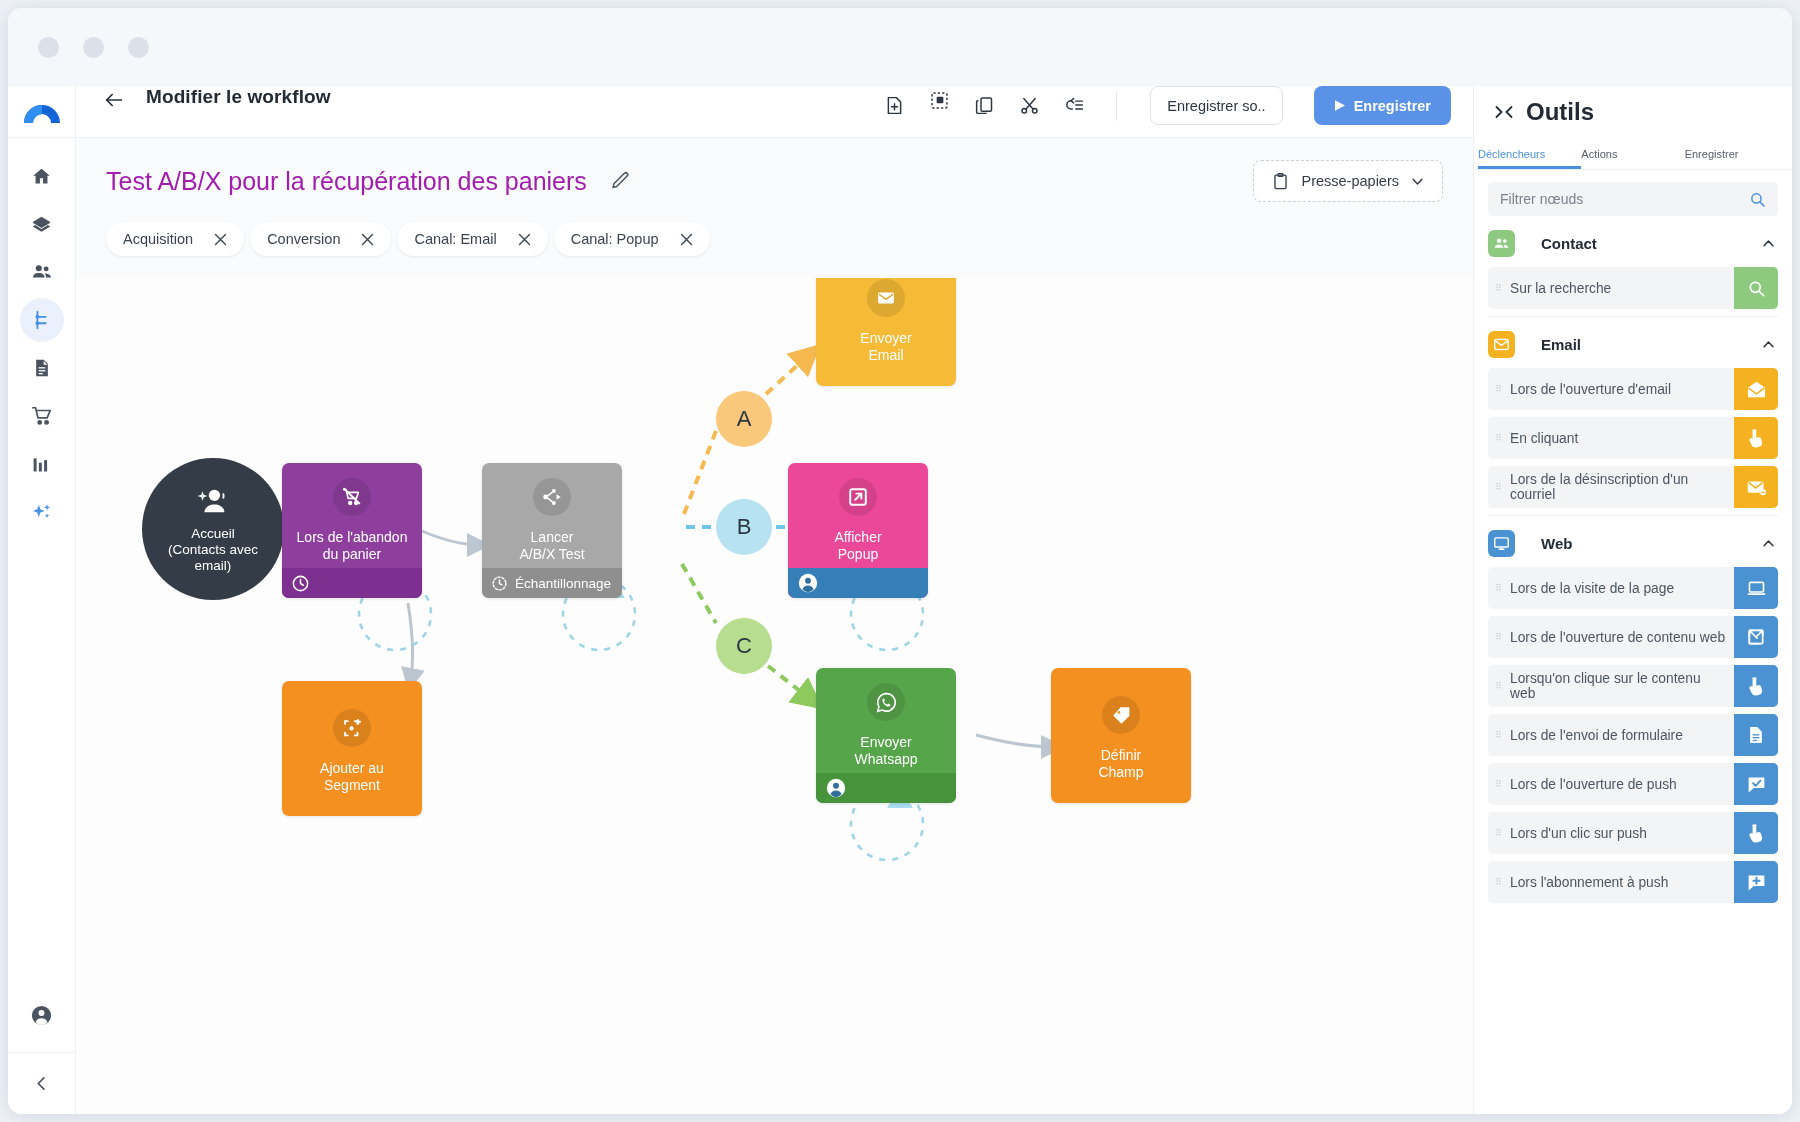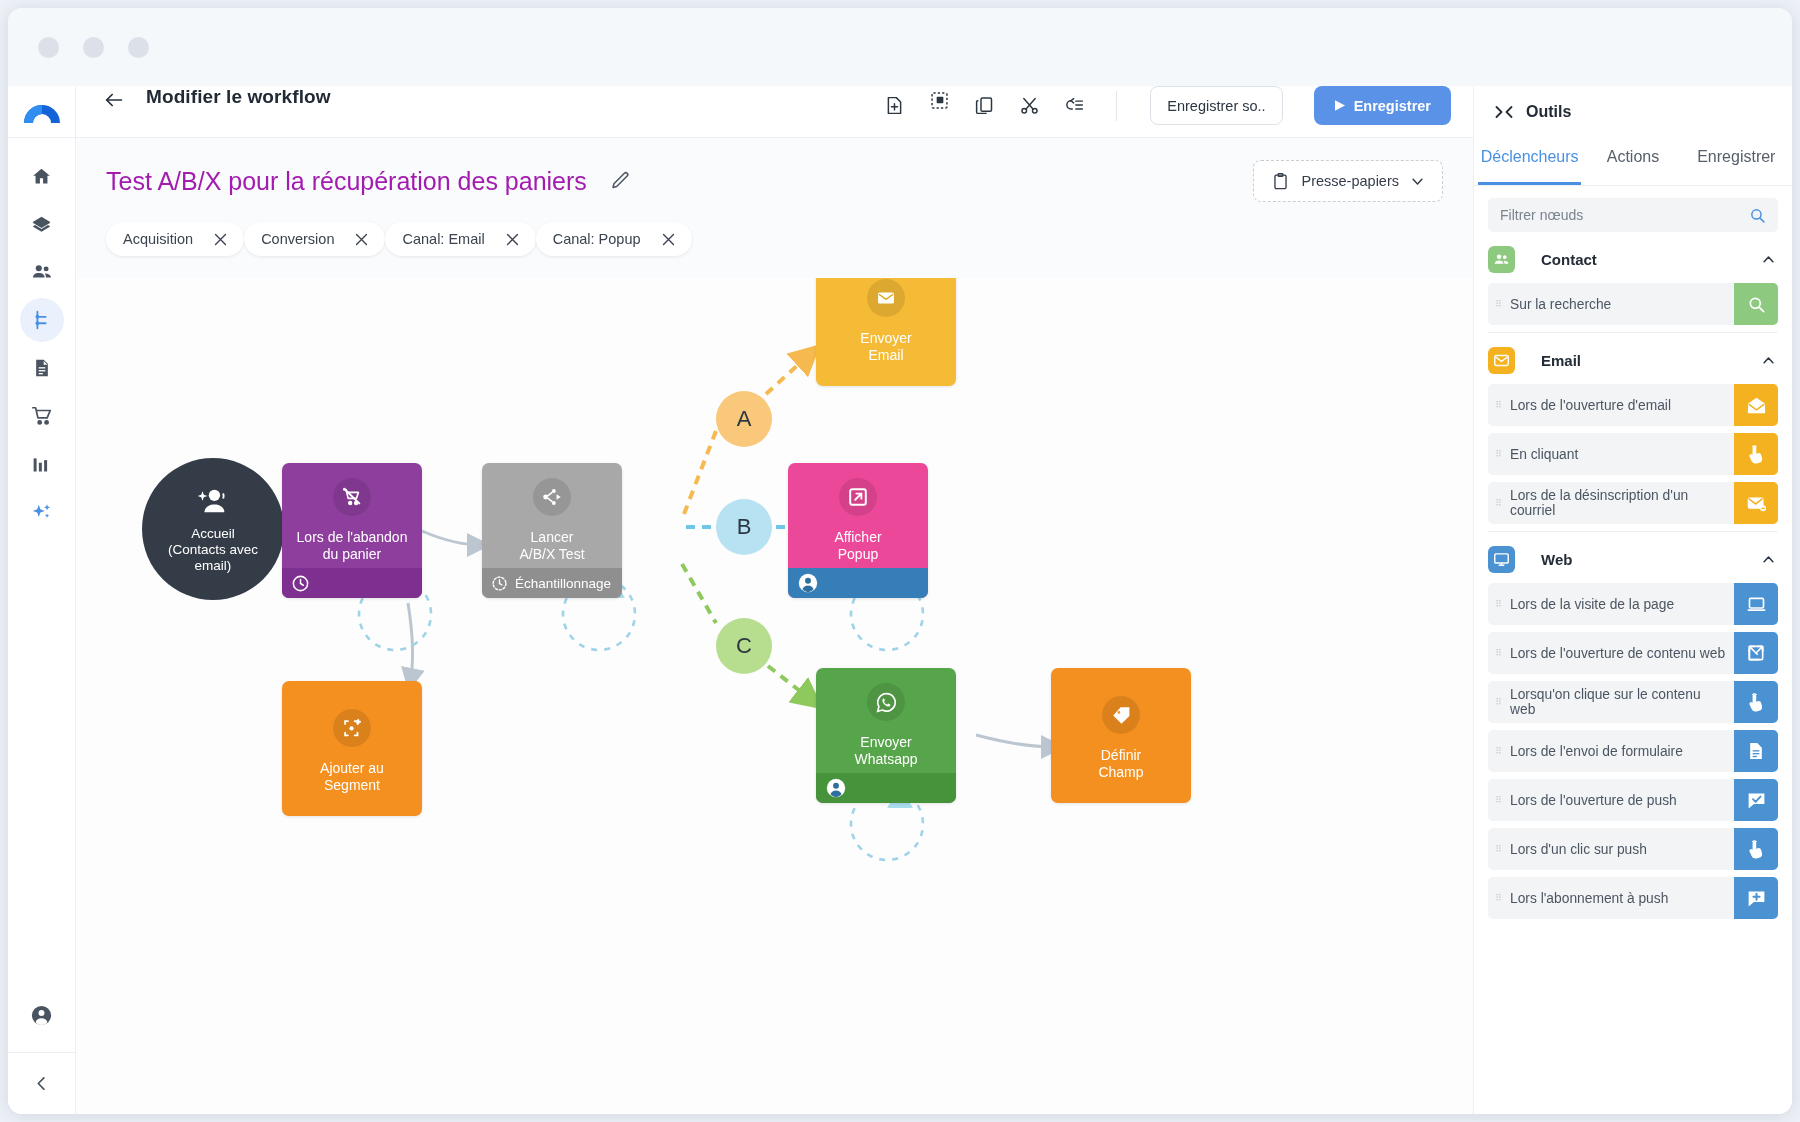--- a/index.html
+++ b/index.html
@@ -76,21 +76,21 @@
   
   .canvas-head { background: #fafbfc; padding: 22px 30px 0 30px; }
   .wf-title-row { display: flex; align-items: center; }
   .wf-title { font-size: 25px; color: #a21caf; font-weight: 400; }
   .wf-edit { margin-left: 22px; color: #4c5662; cursor: pointer; display:flex; }
   .clipboard-btn {
     margin-left: auto; border: 1px dashed #c9ced6; border-radius: 8px; background: #fff;
     height: 42px; display: flex; align-items: center; gap: 11px; padding: 0 17px;
     font-size: 14.5px; color: #343d49; cursor: pointer;
   }
-  .tags { display: flex; gap: 0; margin-top: 20px; padding-bottom: 22px; }
+  .tags { display: flex; gap: 6px; margin-top: 20px; padding-bottom: 22px; }
   .tag {
     background: #fff; border-radius: 22px; height: 34px; display: flex; align-items: center;
     gap: 19px; padding: 0 15px 0 17px; font-size: 14.5px; color: #3a434f;
     box-shadow: 0 1px 3px rgba(40,60,90,.10);
   }
   .tag-x { color: #3a434f; cursor: pointer; display:flex; }
 
   
   .canvas { position: relative; flex: 1; background: #fdfdfd; overflow: hidden; }
   .node { position: absolute; border-radius: 7px; overflow: hidden;
@@ -114,23 +114,23 @@
     font-size: 22px; color: #2c3742; cursor: pointer;
   }
 
   
   .panel {
     position: absolute; right: 0; top: 0; width: 319px; height: 100%;
     background: #fff; border-left: 1px solid #eceff4; display: flex; flex-direction: column;
   }
   .panel-head { height: 52px; min-height: 52px; display: flex; align-items: center;
     padding-left: 20px; gap: 12px; }
-  .panel-head-title { font-size: 16px; font-weight: 700; color: #212a35; }
+  .panel-head-title { font-size: 24px; font-weight: 700; color: #212a35; }
   .panel-tabs { display: flex; border-bottom: 1px solid #eceff4; padding: 0 4px; }
-  .panel-tab { flex: 1; text-align: center; font-size: 16px; color: #555e6a; padding: 10px 0 16px;
+  .panel-tab { flex: 1; font-size: 11px; color: #555e6a; padding: 10px 0 6px;
     cursor: pointer; border-bottom: 3px solid transparent; }
   .panel-tab.active { color: #4a90e2; border-bottom-color: #4a90e2; }
   .panel-body { flex: 1; overflow: hidden; padding: 12px 14px 0 14px; }
   .filter-box { height: 34px; background: #f2f4f6; border-radius: 5px; display: flex; align-items: center;
     padding: 0 12px; }
   .filter-box input { flex: 1; border: 0; background: transparent; outline: none;
     font-size: 14px; color: #59626e; font-family: "Liberation Sans", sans-serif; }
   .filter-box input::placeholder { color: #7b838e; }
   .grp-head { display: flex; align-items: center; gap: 26px; padding: 14px 2px 10px 0; }
   .grp-ic { width: 27px; height: 27px; border-radius: 6px; display: flex; align-items: center;

